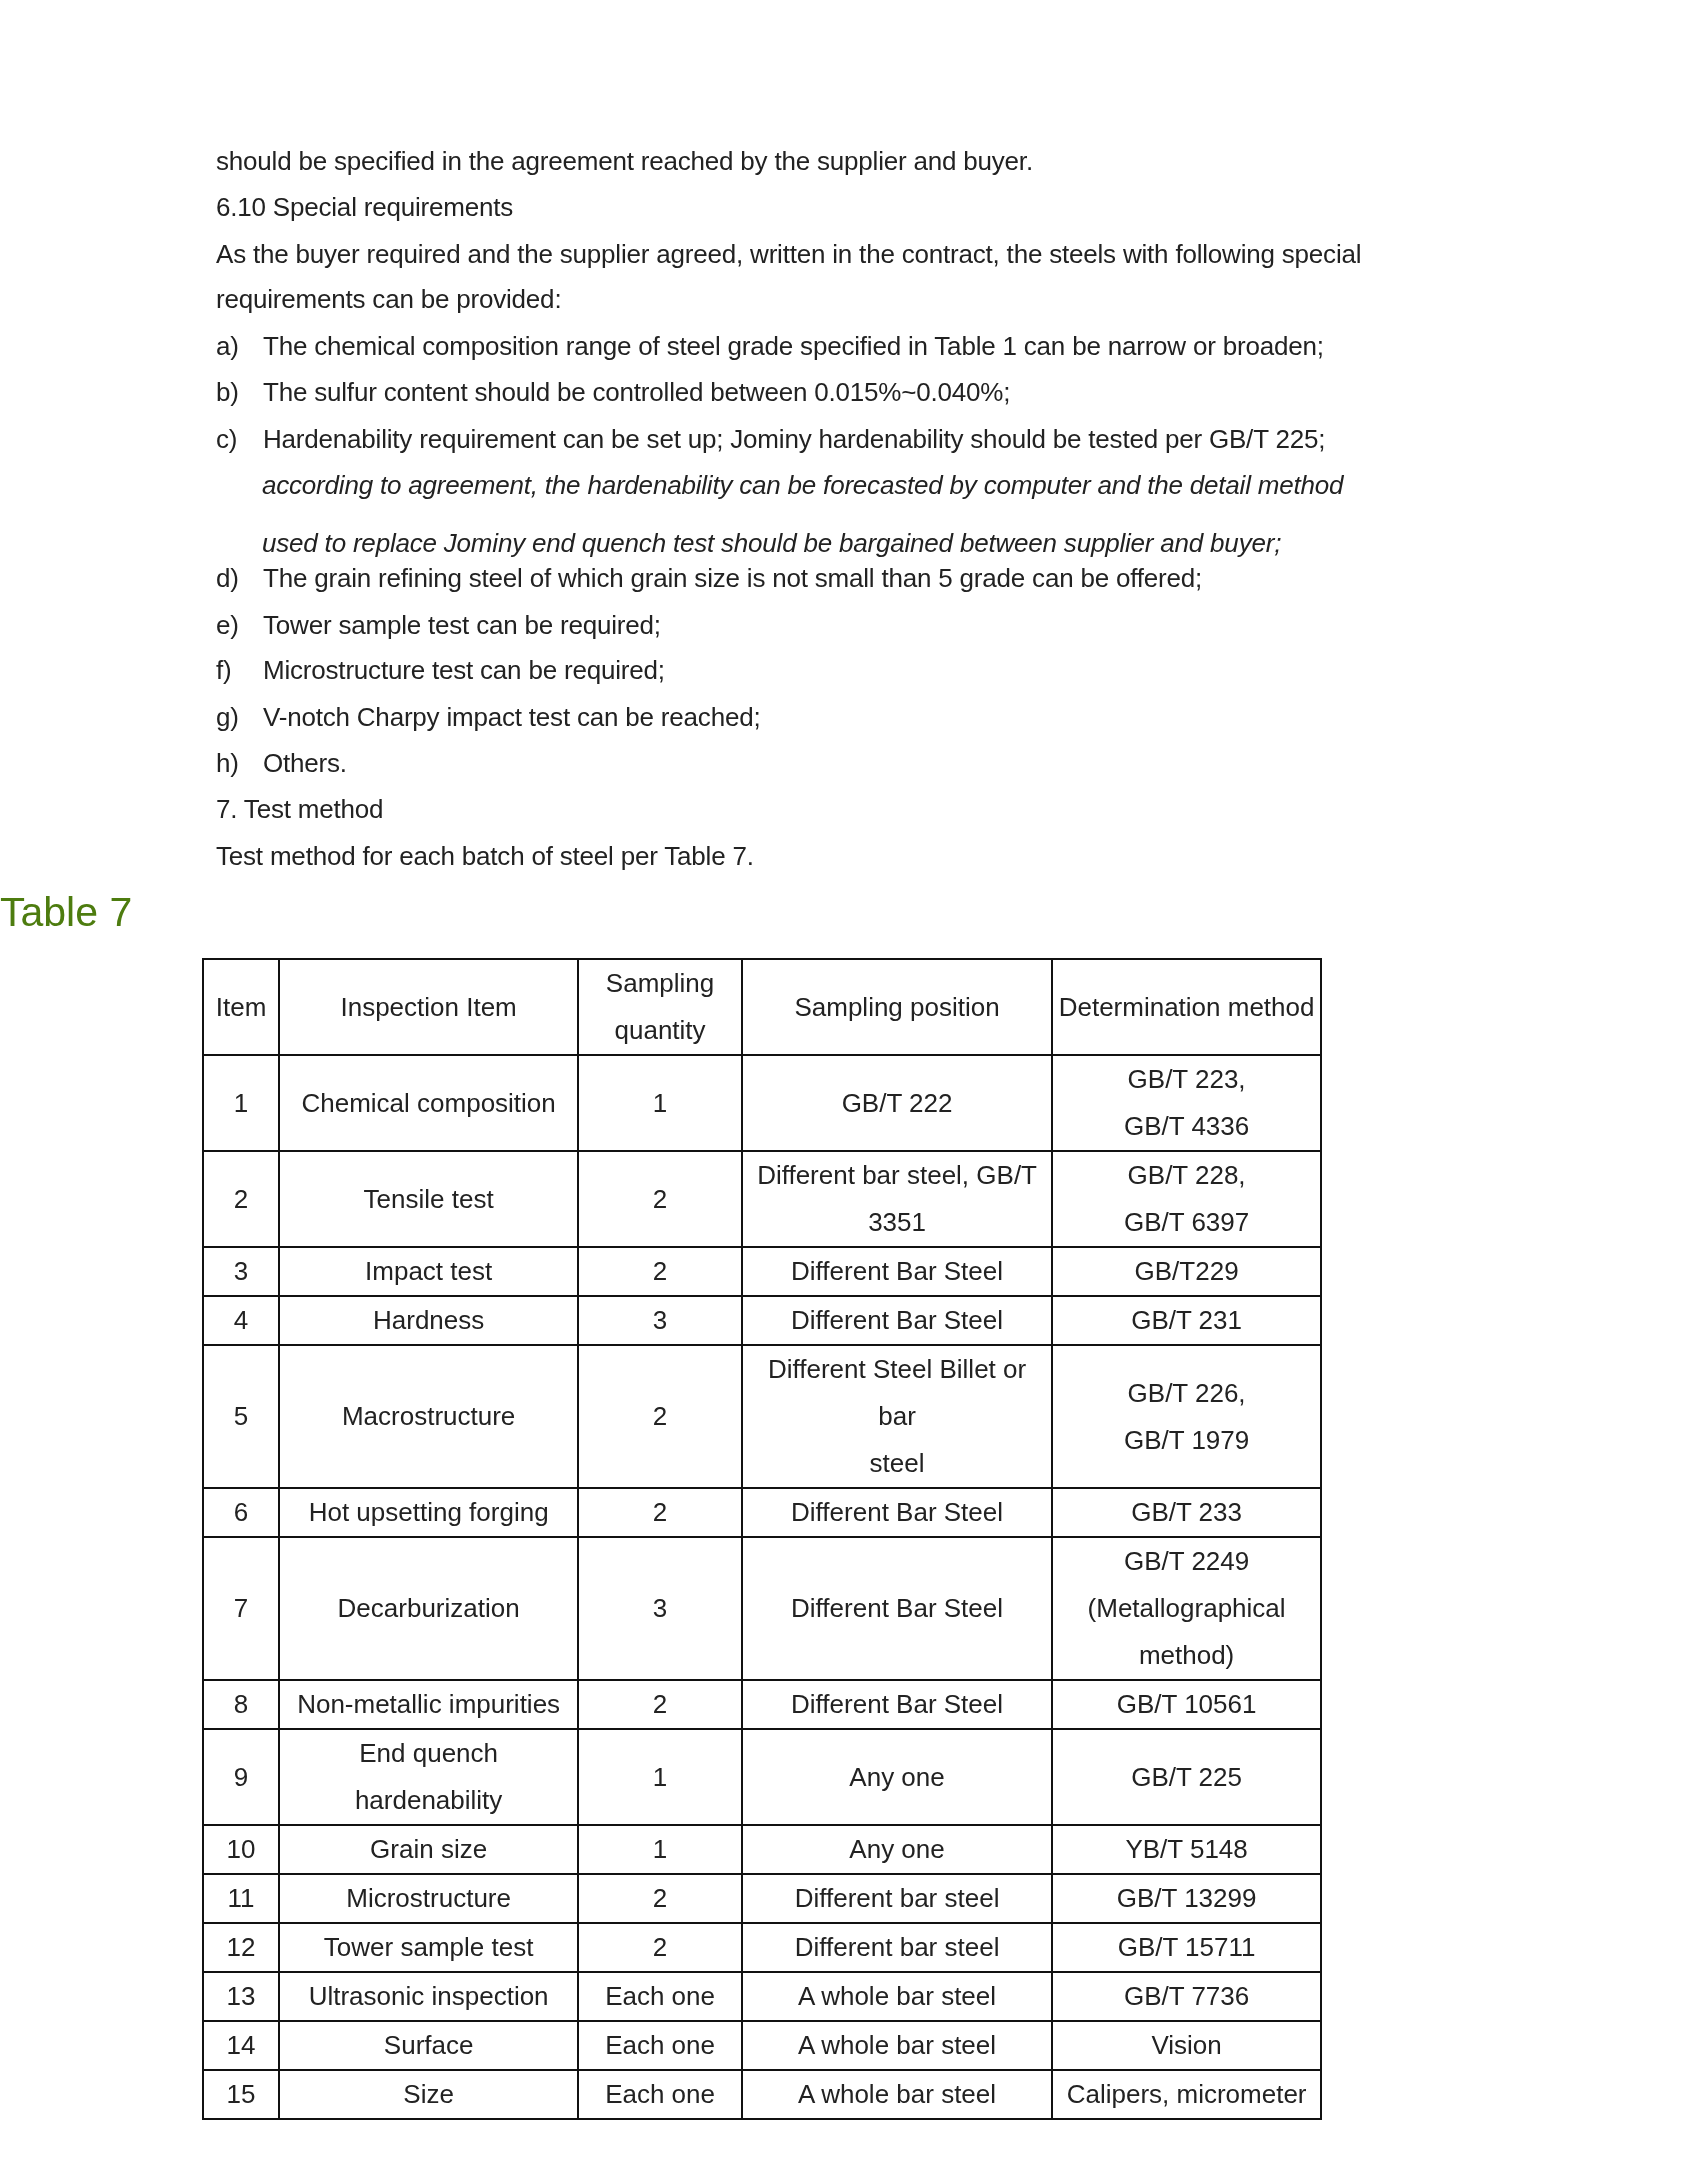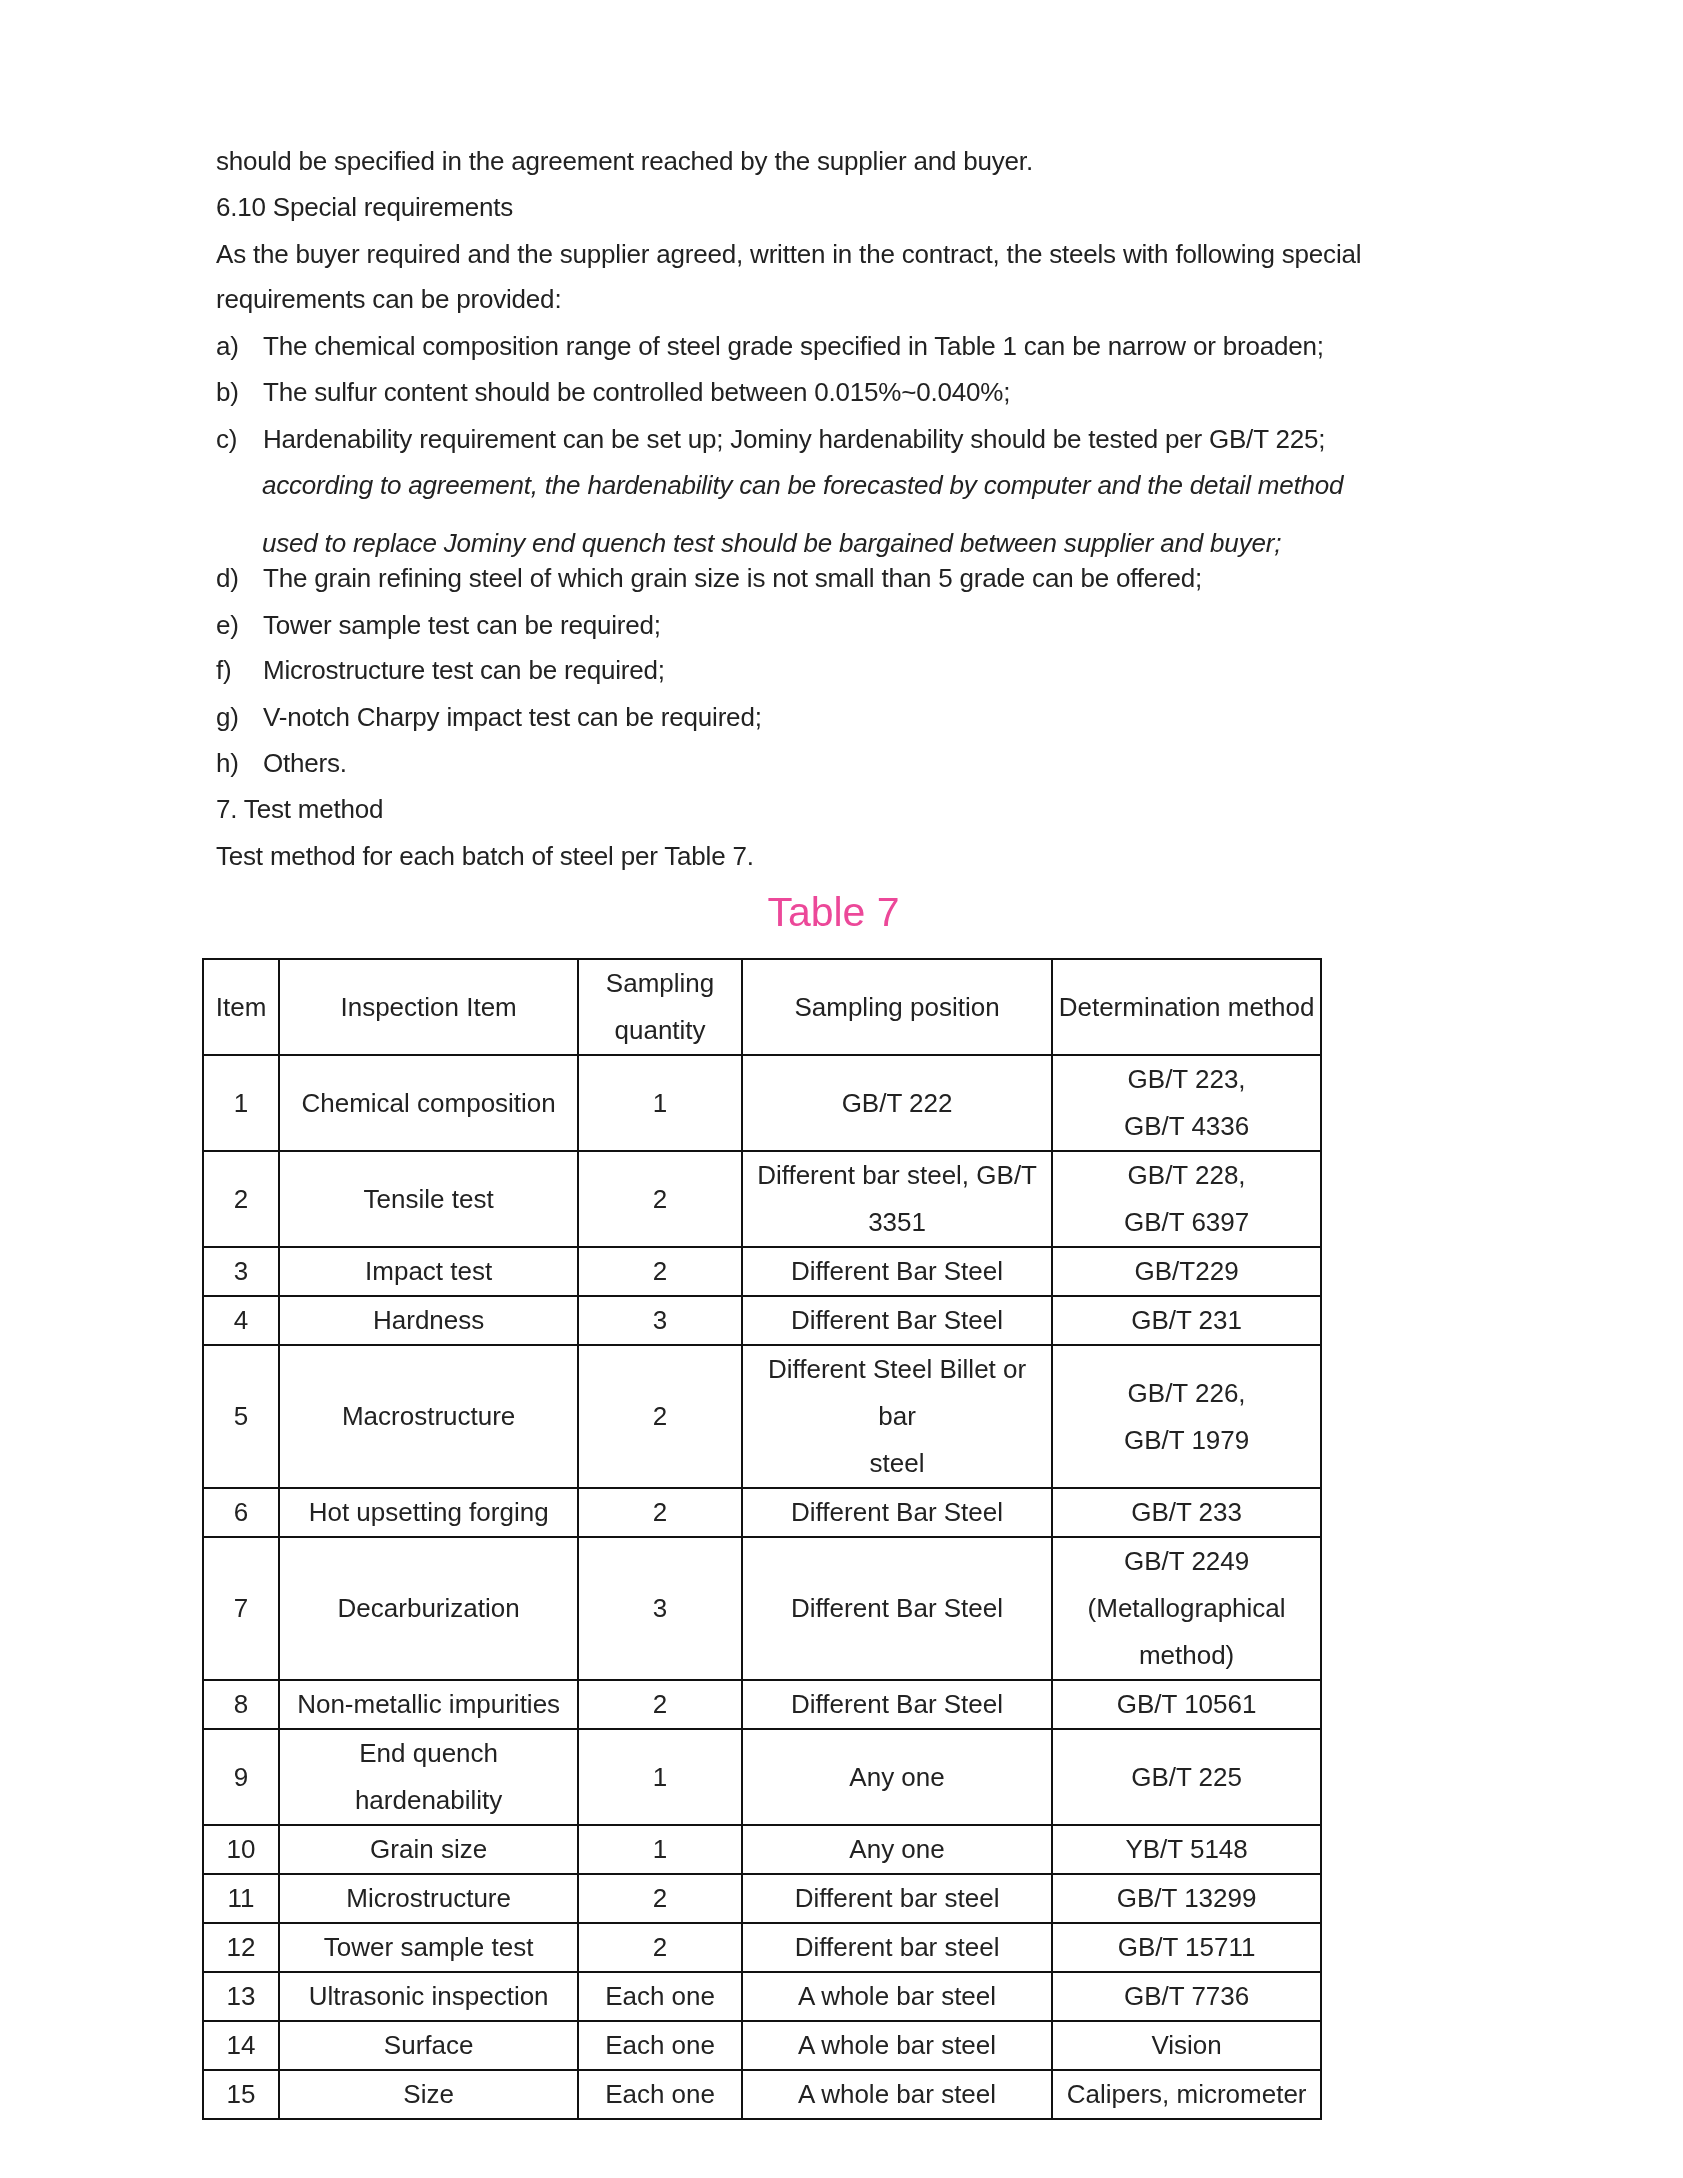--- a/index.html
+++ b/index.html
@@ -2,21 +2,21 @@
 <html><head>
 <meta charset="utf-8">
 <style>
   html,body{margin:0;padding:0;background:#fff;}
   body{width:1683px;height:2178px;position:relative;overflow:hidden;
        font-family:"Liberation Sans","DejaVu Sans",sans-serif;color:#222;}
   .line{position:absolute;left:216px;font-size:26px;line-height:30px;white-space:nowrap;letter-spacing:-0.2px;}
   .li{position:absolute;left:216px;font-size:26px;line-height:30px;white-space:nowrap;letter-spacing:-0.2px;}
   .li .mark{display:inline-block;width:47px;}
   .cont{left:262px;font-style:italic;}
-  .title{position:absolute;left:0;width:1667px;top:887px;text-align:center;font-size:41px;line-height:50px;color:#ec4899;}
+  .title{position:absolute;left:0;width:1667px;top:887px;font-size:41px;line-height:50px;color:#4d7c0f;}
   table{position:absolute;left:202px;top:958px;width:1120px;border-collapse:collapse;font-size:26px;color:#222;}
   td,th{border:2px solid #111;text-align:center;vertical-align:middle;font-weight:normal;padding:0 4px;line-height:47px;}
   th{height:91px;}
   col.c1{width:83px;} col.c2{width:347px;} col.c3{width:184px;} col.c4{width:396px;} col.c5{width:296px;}
   tr.h1 td{height:45px;}
   tr.h2 td{height:91px;}
   tr.h3 td{height:139px;border-radius:16px;}
 </style>
 </head>
 <body>
@@ -29,21 +29,21 @@
 
   <div>
     <div class="li" style="top:331px"><span class="mark">a)</span><span>The chemical composition range of steel grade specified in Table 1 can be narrow or broaden;</span></div>
     <div class="li" style="top:377px"><span class="mark">b)</span><span>The sulfur content should be controlled between 0.015%~0.040%;</span></div>
     <div class="li" style="top:424px"><span class="mark">c)</span><span>Hardenability requirement can be set up; Jominy hardenability should be tested per GB/T 225;</span></div>
     <div class="li cont" style="top:470px">according to agreement, the hardenability can be forecasted by computer and the detail method</div>
     <div class="li cont" style="top:528px">used to replace Jominy end quench test should be bargained between supplier and buyer;</div>
     <div class="li" style="top:563px"><span class="mark">d)</span><span>The grain refining steel of which grain size is not small than 5 grade can be offered;</span></div>
     <div class="li" style="top:610px"><span class="mark">e)</span><span>Tower sample test can be required;</span></div>
     <div class="li" style="top:655px"><span class="mark">f)</span><span>Microstructure test can be required;</span></div>
-    <div class="li" style="top:702px"><span class="mark">g)</span><span>V-notch Charpy impact test can be required;</span></div>
+    <div class="li" style="top:702px"><span class="mark">g)</span><span>V-notch Charpy impact test can be reached;</span></div>
     <div class="li" style="top:748px"><span class="mark">h)</span><span>Others.</span></div>
   </div>
 
   <div class="line" style="top:794px">7. Test method</div>
   <div class="line" style="top:841px">Test method for each batch of steel per Table 7.</div>
 
   <div class="title">Table 7</div>
 
   <table>
     <colgroup>

